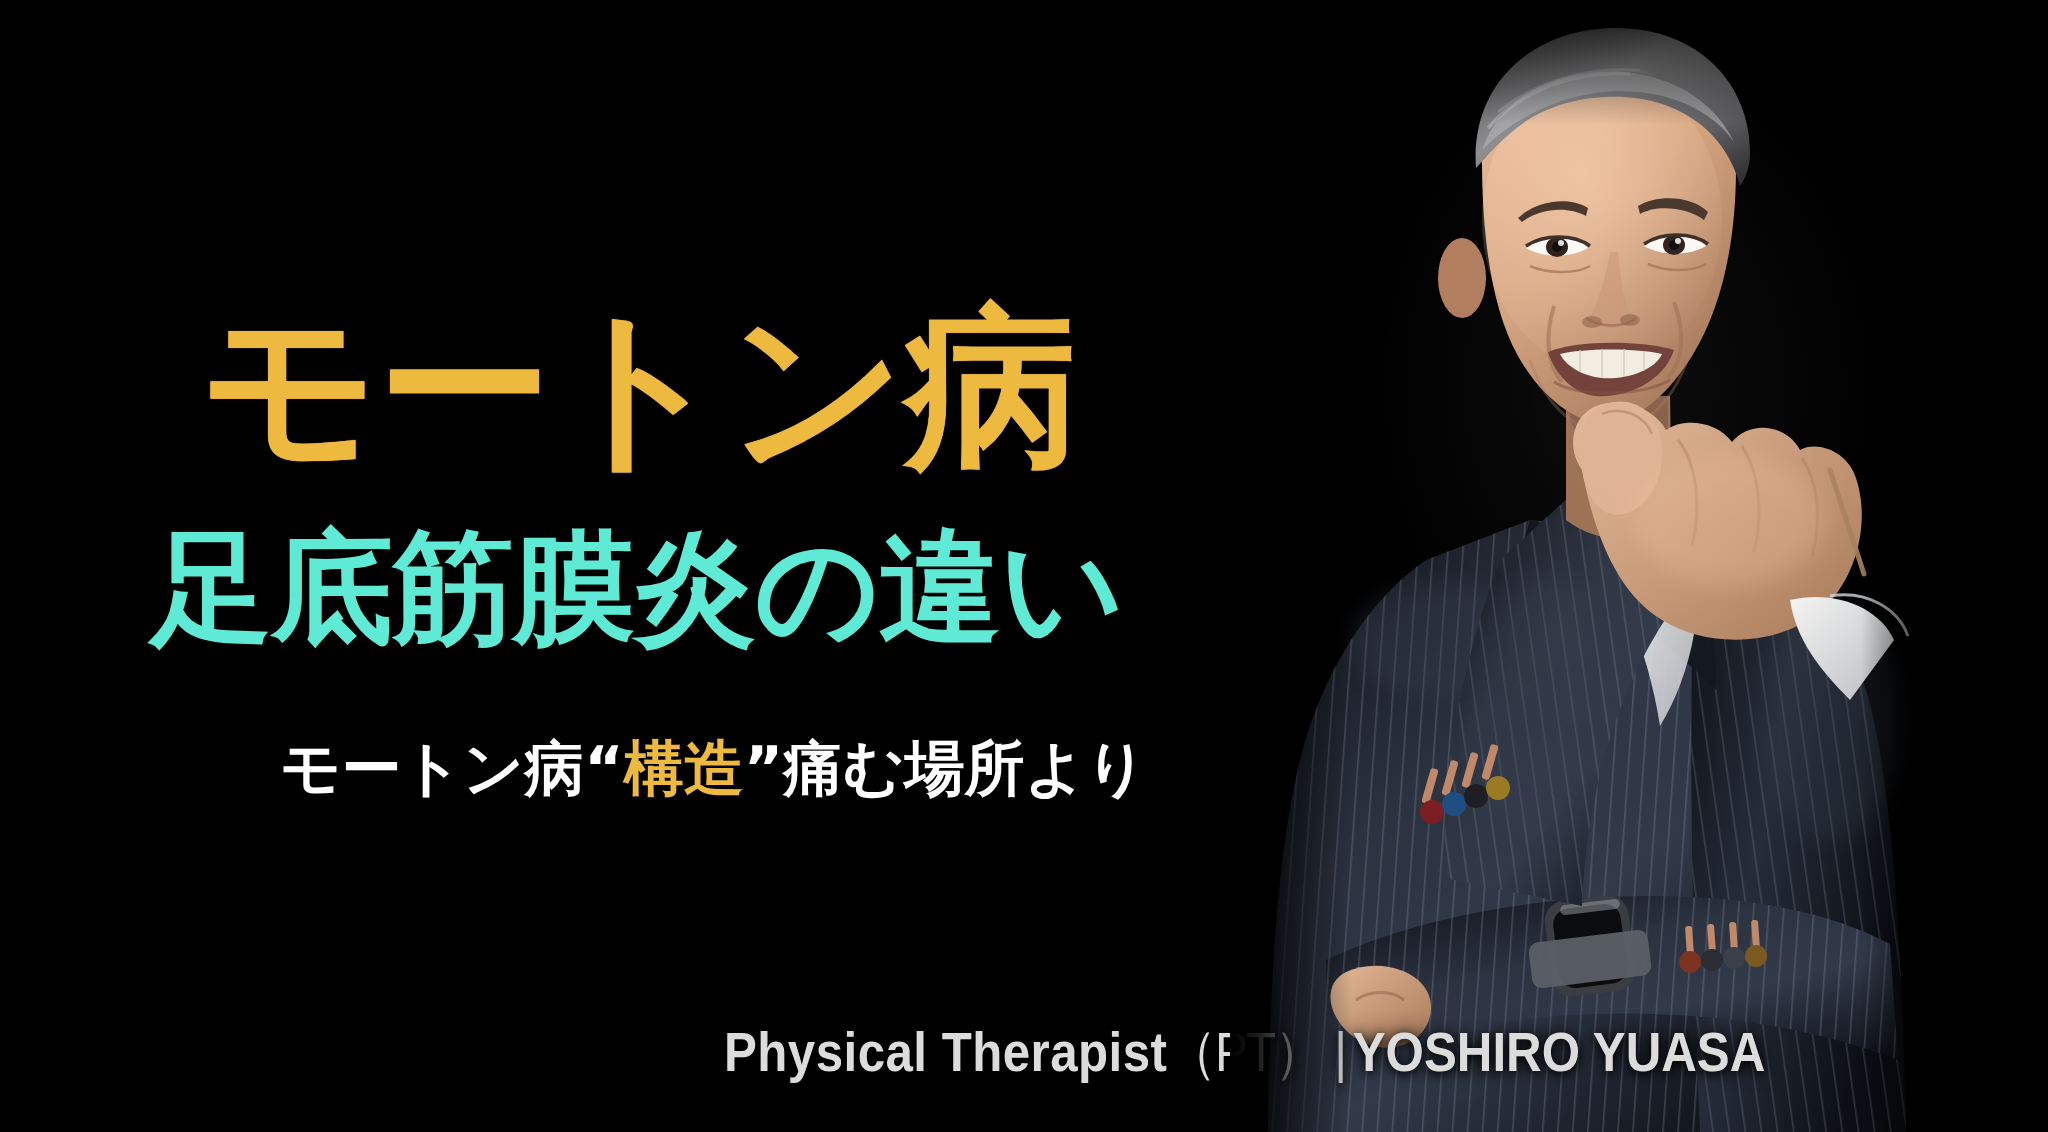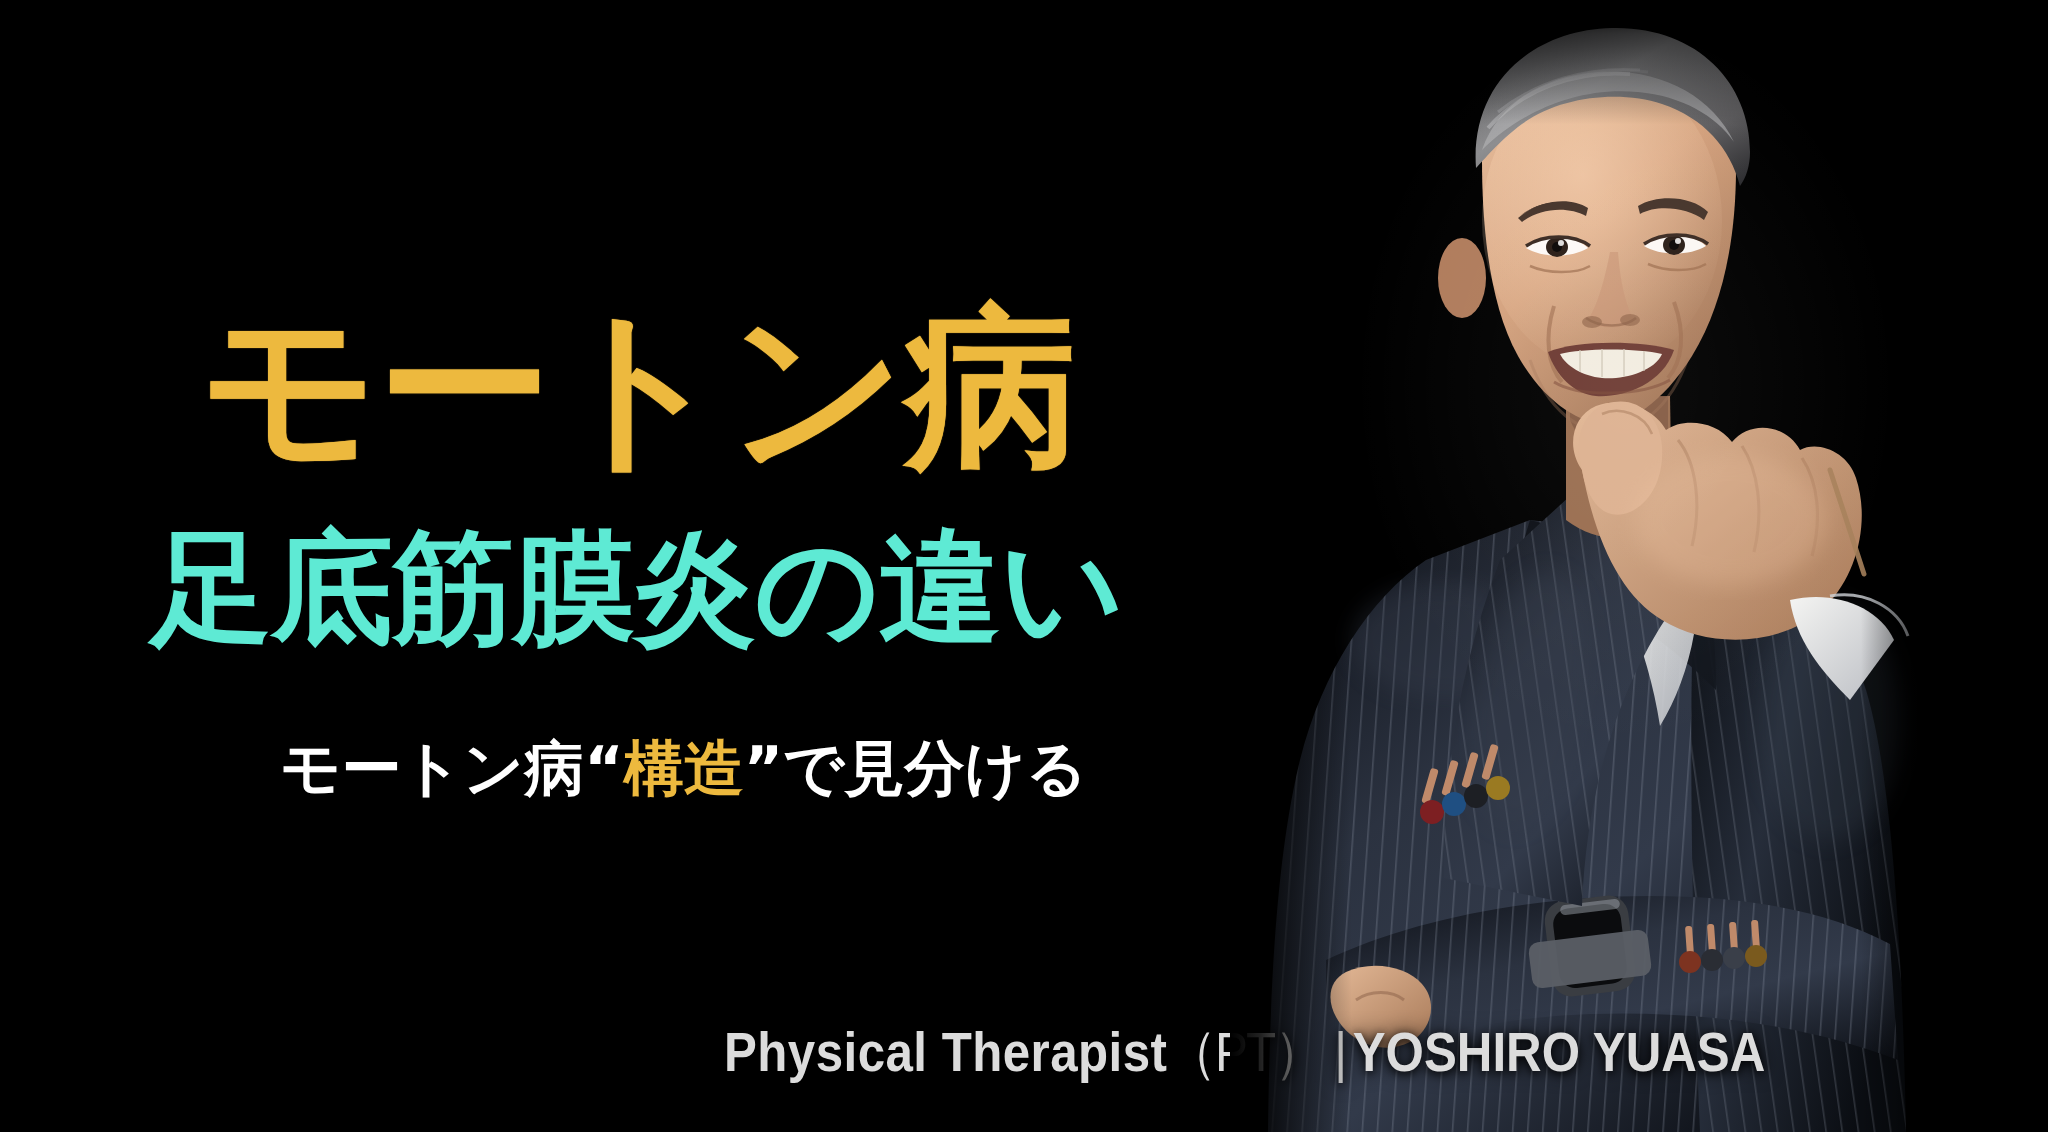--- a/index.html
+++ b/index.html
@@ -282,20 +282,20 @@
 
     <div class="photo-vignette"></div>
     <div class="photo-fade"></div>
   </div>
 
   <div class="tline" id="title-main">モートン病</div>
 
   <div class="tline" id="title-sub">足底筋膜炎の違い</div>
 
   <div class="tline" id="tagline">
-    <span>モートン病</span><span>“</span><span class="hl">構造</span><span>”</span><span>で見分ける</span>
+    <span>モートン病</span><span>“</span><span class="hl">構造</span><span>”</span><span>痛む場所より</span>
   </div>
 
   <div class="tline" id="credit">
     <span>Physical Therapist</span><span class="paren">（PT）</span><span class="sep">|</span><span class="nm">YOSHIRO YUASA</span>
   </div>
 
 </div>
 
 </body></html>

